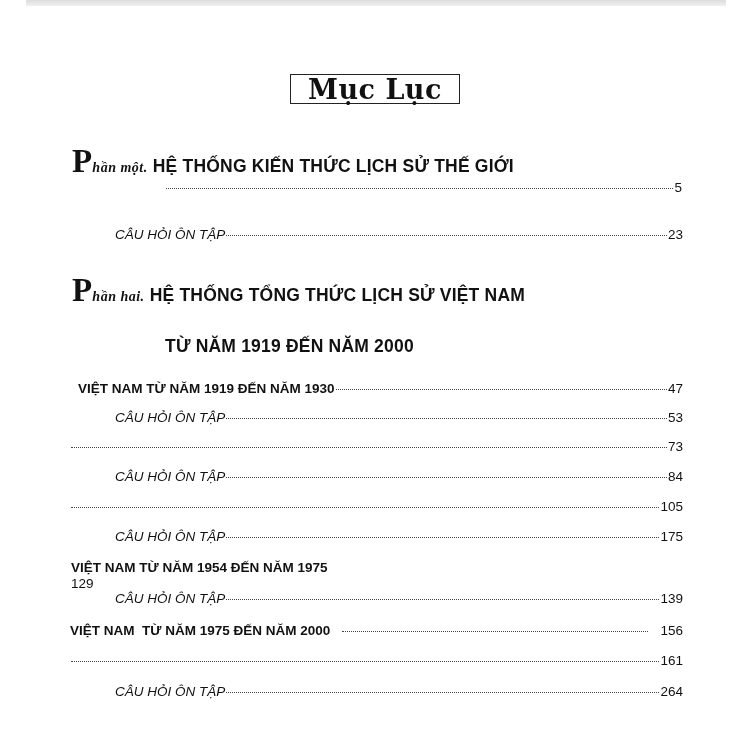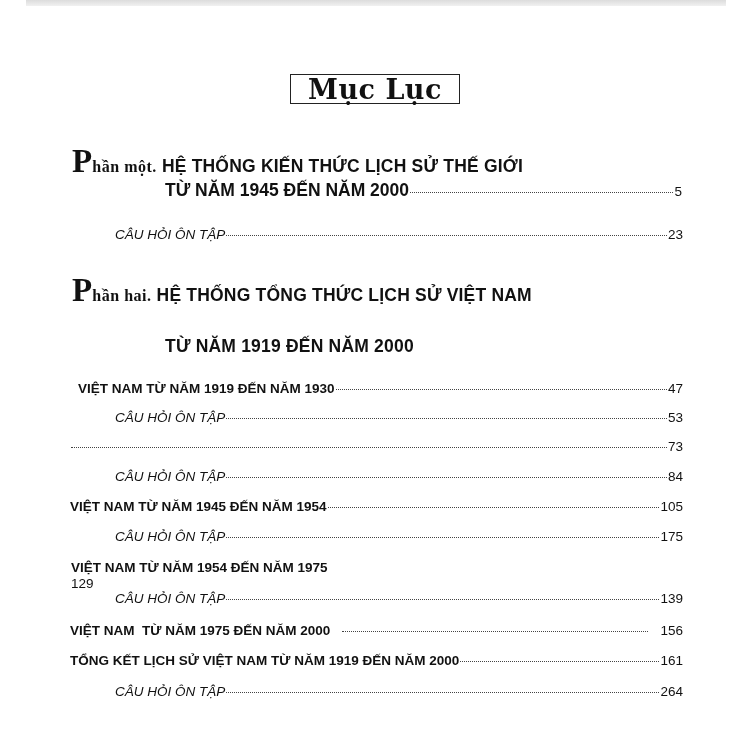--- a/index.html
+++ b/index.html
@@ -2,21 +2,21 @@
 <html><head>
   <meta charset="utf-8">
   <style>
     html, body { margin:0; padding:0; background:#ffffff; }
     body { width:750px; height:750px; position:relative; overflow:hidden; font-family:"Liberation Sans", sans-serif; color:#111; }
     .topbar { position:absolute; left:26px; right:24px; top:0; height:6px; background:linear-gradient(#dcdcdc,#f1f1f1); }
     .title-box { position:absolute; left:290px; top:74px; width:170px; height:30px; border:1.5px solid #222; border-radius:0; box-sizing:border-box; display:flex; align-items:center; justify-content:center; }
     .title-box span { font-family:"DejaVu Serif", serif; font-weight:bold; font-size:27px; letter-spacing:0.5px; }
     .part-head { position:absolute; left:72px; font-family:"Liberation Sans", sans-serif; font-weight:bold; font-size:17.5px; letter-spacing:0.2px; white-space:nowrap; }
     .part-head .big { font-family:"Liberation Serif", serif; font-size:33px; font-weight:bold; }
-    .part-head .small { font-family:"Liberation Serif", serif; font-size:16px; font-weight:bold; letter-spacing:0.5px; }
+    .part-head .small { font-family:"Liberation Serif", serif; font-size:14px; font-weight:bold; letter-spacing:0.5px;font-style:italic; }
     .sub-head { position:absolute; font-weight:bold; font-size:17.5px; white-space:nowrap; letter-spacing:0.2px;margin-top:7px; }
     .toc-row { position:absolute; display:flex; align-items:baseline; white-space:nowrap; font-size:13.5px; }
     .toc-row .lbl { font-weight:bold; }
     .toc-row.q .lbl { font-weight:normal; font-style:italic; }
     .toc-row .dots { flex:1; border-bottom:1.5px dotted #444; margin:0 1px; transform:translateY(-3px); }
     .toc-row .pg { font-size:13.5px; }
   </style>
 </head>
 <body>
 
@@ -24,21 +24,20 @@
 
 <div class="title-box">
   <span>Mục Lục</span>
 </div>
 
 <div class="part-head" style="top:143px;">
   <span class="big">P</span><span class="small">hần một.</span>
   <span>HỆ THỐNG KIẾN THỨC LỊCH SỬ THẾ GIỚI</span>
 </div>
 <div class="toc-row" style="left:165px; right:68px; top:180px; font-size:17.5px;">
-  <span class="lbl">TỪ NĂM 1945 ĐẾN NĂM 2000</span>
   <span class="dots"></span>
   <span class="pg">5</span>
 </div>
 <div class="toc-row q" style="left:115px; right:67px; top:227px;">
   <span class="lbl">CÂU HỎI ÔN TẬP</span>
   <span class="dots"></span>
   <span class="pg">23</span>
 </div>
 
 <div class="part-head" style="top:272px;">
@@ -60,21 +59,20 @@
 <div class="toc-row" style="left:70px; right:67px; top:439px;">
   <span class="dots"></span>
   <span class="pg">73</span>
 </div>
 <div class="toc-row q" style="left:115px; right:67px; top:469px;">
   <span class="lbl">CÂU HỎI ÔN TẬP</span>
   <span class="dots"></span>
   <span class="pg">84</span>
 </div>
 <div class="toc-row" style="left:70px; right:67px; top:499px;">
-  <span class="lbl">VIỆT NAM TỪ NĂM 1945 ĐẾN NĂM 1954</span>
   <span class="dots"></span>
   <span class="pg">105</span>
 </div>
 <div class="toc-row q" style="left:115px; right:67px; top:529px;">
   <span class="lbl">CÂU HỎI ÔN TẬP</span>
   <span class="dots"></span>
   <span class="pg">175</span>
 </div>
 <div class="toc-row" style="left:70px; right:67px; top:560px;flex-direction:column;">
   <span class="lbl">VIỆT NAM TỪ NĂM 1954 ĐẾN NĂM 1975</span>
@@ -85,21 +83,20 @@
   <span class="lbl">CÂU HỎI ÔN TẬP</span>
   <span class="dots"></span>
   <span class="pg">139</span>
 </div>
 <div class="toc-row" style="left:70px; right:67px; top:623px;gap:11px;">
   <span class="lbl" style="white-space:pre;">VIỆT NAM  TỪ NĂM 1975 ĐẾN NĂM 2000</span>
   <span class="dots"></span>
   <span class="pg">156</span>
 </div>
 <div class="toc-row" style="left:70px; right:67px; top:653px;">
-  <span class="lbl">TỔNG KẾT LỊCH SỬ VIỆT NAM TỪ NĂM 1919 ĐẾN NĂM 2000</span>
   <span class="dots"></span>
   <span class="pg">161</span>
 </div>
 <div class="toc-row q" style="left:115px; right:67px; top:684px;">
   <span class="lbl">CÂU HỎI ÔN TẬP</span>
   <span class="dots"></span>
   <span class="pg">264</span>
 </div>
 
 </body></html>

